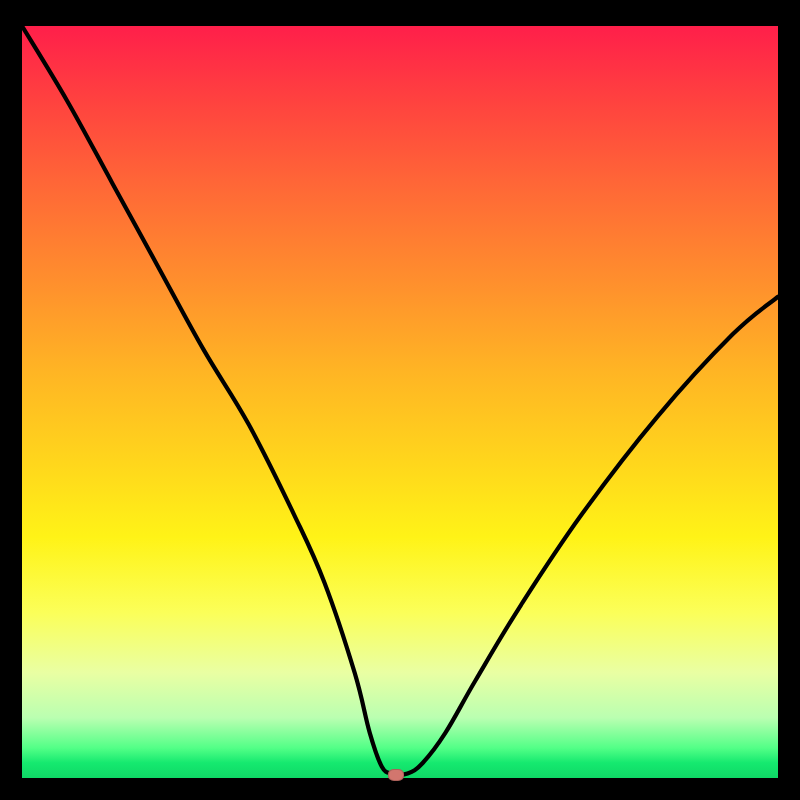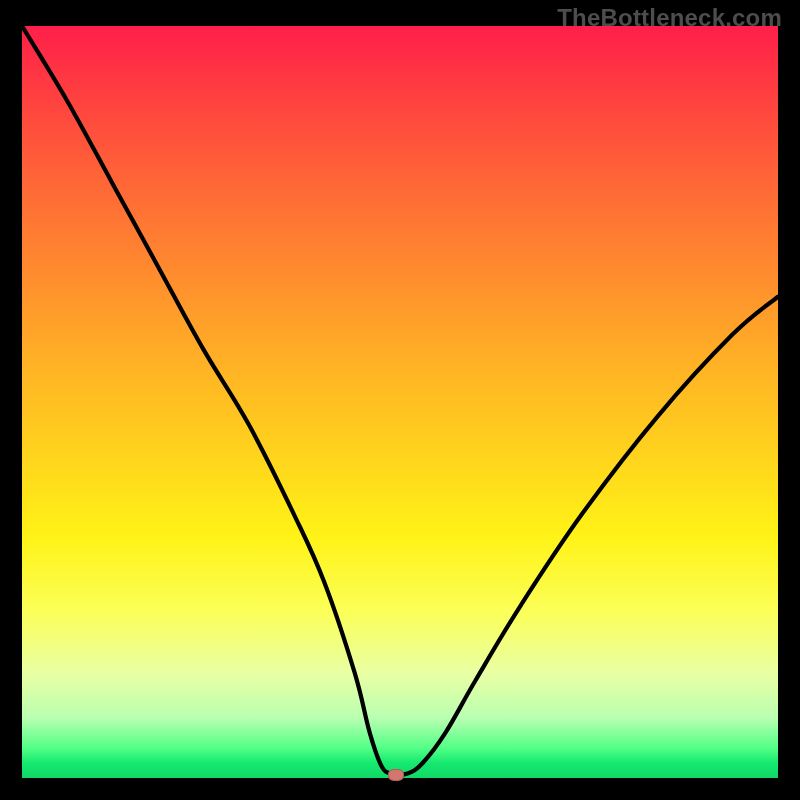--- a/index.html
+++ b/index.html
@@ -65,21 +65,20 @@
     background: #d2766e;
     border-radius: 6px / 5px;
     box-shadow: 0 0 0 1px rgba(0,0,0,0.18) inset;
     z-index: 3;
   }
 </style>
 </head>
 <body>
 
 <div class="frame">
-  <div class="watermark">TheBottleneck.com</div>
 
   <div class="plot-area">
     <svg class="curve" viewBox="0 0 756 752" preserveAspectRatio="none">
       <path id="curve-path" fill="none" stroke="#000" stroke-width="4.2" stroke-linecap="round" stroke-linejoin="round" d="M 0.00 0.00 C 8.16 13.54, 29.03 46.77, 45.36 75.20 C 61.69 103.63, 74.39 128.14, 90.72 157.92 C 107.05 187.70, 119.75 210.86, 136.08 240.64 C 152.41 270.42, 165.11 294.93, 181.44 323.36 C 197.77 351.79, 210.47 368.78, 226.80 398.56 C 243.13 428.34, 258.55 460.37, 272.16 488.80 C 285.77 517.23, 291.51 528.05, 302.40 556.48 C 313.29 584.91, 324.48 619.65, 332.64 646.72 C 340.80 673.79, 342.86 689.96, 347.76 706.88 C 352.66 723.80, 355.77 733.41, 359.86 740.72 C 363.94 748.03, 365.81 746.27, 370.44 747.49 C 375.07 748.71, 380.12 749.38, 385.56 747.49 C 391.00 745.59, 393.88 744.27, 400.68 736.96 C 407.48 729.65, 413.83 721.77, 423.36 706.88 C 432.89 691.99, 439.99 677.25, 453.60 654.24 C 467.21 631.23, 479.91 608.82, 498.96 579.04 C 518.01 549.26, 534.95 522.64, 559.44 488.80 C 583.93 454.96, 607.82 423.53, 635.04 391.04 C 662.26 358.55, 688.87 329.98, 710.64 308.32 C 732.41 286.66, 747.84 277.49, 756.00 270.72"></path>
     </svg>
     <div id="marker" class="marker" style="left: 366.22px; top: 743.368px;"></div>
   </div>
 </div>
 
 </body></html>

